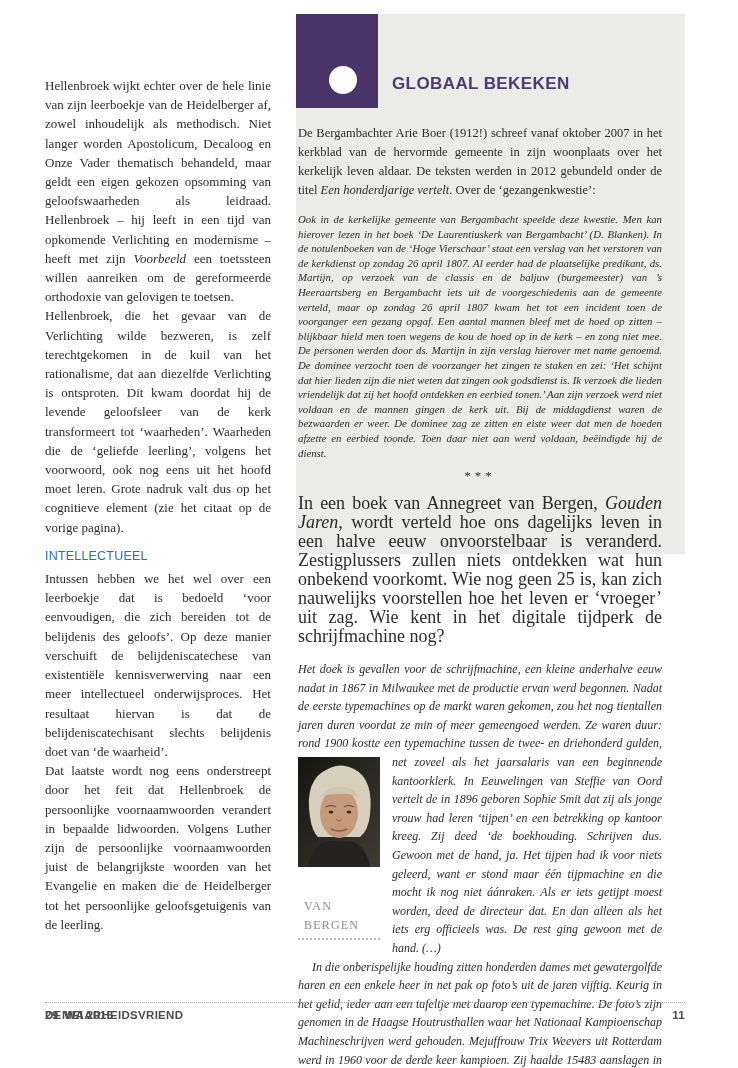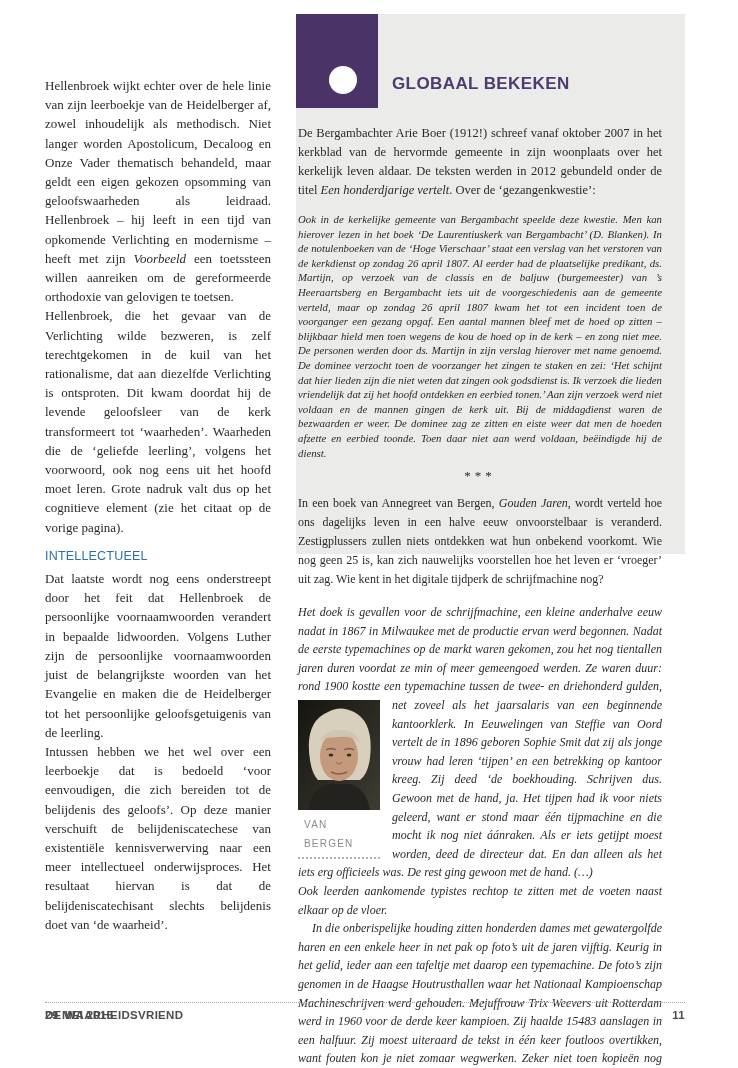--- a/index.html
+++ b/index.html
@@ -25,29 +25,29 @@
   .section-title{position:absolute;left:392px;top:74px;
                  font-family:"Liberation Sans", sans-serif;font-weight:bold;
                  font-size:17px;letter-spacing:.4px;}
 
   .article{position:absolute;left:298px;top:124px;width:364px;}
   .article p{margin:0;}
   .intro{font-size:12.5px;line-height:19px;text-align:justify;margin-bottom:12px !important;}
   .quote{font-style:italic;font-size:10.8px;line-height:14.6px;text-align:justify;
          margin-bottom:8px !important;}
   .sep{text-align:center;font-size:13px;letter-spacing:4px;margin:6px 0 10px 0 !important;}
-  .roman2{font-size:12px;line-height:19px;text-align:justify;margin-bottom:14px !important;}
+  .roman2{font-size:18px;line-height:19px;text-align:justify;margin-bottom:14px !important;}
   .story{font-style:italic;font-size:12px;line-height:18.6px;text-align:justify;}
   .story-indent{text-indent:14px;}
 
   
   .photo-float{float:left;width:82px;margin:4px 12px 2px 0;font-style:normal;}
   .photo-float svg{display:block;width:82px;height:110px;}
-  .photo-caption{display:block;font-family:Liberation Sans, sans-serif;font-size:10px;
-                 letter-spacing:1.2px;color:#8b8b8b;padding:6px 0 4px 6px;}
+  .photo-caption{display:block;font-family:Liberation Serif, serif;font-size:12px;
+                 letter-spacing:1.2px;color:#8b8b8b;padding:6px 0 4px 6px;margin-top:24px;}
   .caption-rule{display:block;border-bottom:2px dotted #b5b5b5;width:100%;height:0;}
 
   
   .footer-rule{position:absolute;left:45px;top:1002px;width:640px;height:0;
                border-top:1.6px dotted #a5a5a5;}
   .footer{position:absolute;left:45px;top:1009px;width:640px;
           font-family:"Liberation Sans", sans-serif;font-weight:bold;font-size:11.5px;
           letter-spacing:.3px;color:#4c4c4c;}
   .footer .f-left{position:absolute;left:0;top:0;}
   .footer .f-center{position:absolute;left:0;right:0;text-align:left;top:0;}
@@ -55,22 +55,22 @@
 </style>
 </head>
 <body>
 
 <div class="page">
 
   <div class="left-col">
     <p><span>Hellenbroek wijkt echter over de hele linie van zijn leerboekje van de Heidelberger af, zowel inhoudelijk als methodisch. Niet langer worden Apostolicum, Decaloog en Onze Vader thematisch behandeld, maar geldt een eigen gekozen opsomming van geloofswaarheden als leidraad. Hellenbroek – hij leeft in een tijd van opkomende Verlichting en modernisme – heeft met zijn </span><span class="it">Voorbeeld</span><span> een toetssteen willen aanreiken om de gereformeerde orthodoxie van gelovigen te toetsen.</span></p>
     <p>Hellenbroek, die het gevaar van de Verlichting wilde bezweren, is zelf terechtgekomen in de kuil van het rationalisme, dat aan diezelfde Verlichting is ontsproten. Dit kwam doordat hij de levende geloofsleer van de kerk transformeert tot ‘waarheden’. Waarheden die de ‘geliefde leerling’, volgens het voorwoord, ook nog eens uit het hoofd moet leren. Grote nadruk valt dus op het cognitieve element (zie het citaat op de vorige pagina).</p>
     <p class="heading-blue" style="color:#2d6fad;">INTELLECTUEEL</p>
+    <p>Intussen hebben we het wel over een leerboekje dat is bedoeld ‘voor eenvoudigen, die zich bereiden tot de belijdenis des geloofs’. Op deze manier verschuift de belijdeniscatechese van existentiële kennisverwerving naar een meer intellectueel onderwijsproces. Het resultaat hiervan is dat de belijdeniscatechisant slechts belijdenis doet van ‘de waarheid’.</p>
     <p>Dat laatste wordt nog eens onderstreept door het feit dat Hellenbroek de persoonlijke voornaamwoorden verandert in bepaalde lidwoorden. Volgens Luther zijn de persoonlijke voornaamwoorden juist de belangrijkste woorden van het Evangelie en maken die de Heidelberger tot het persoonlijke geloofsgetuigenis van de leerling.</p>
-    <p>Intussen hebben we het wel over een leerboekje dat is bedoeld ‘voor eenvoudigen, die zich bereiden tot de belijdenis des geloofs’. Op deze manier verschuift de belijdeniscatechese van existentiële kennisverwerving naar een meer intellectueel onderwijsproces. Het resultaat hiervan is dat de belijdeniscatechisant slechts belijdenis doet van ‘de waarheid’.</p>
 
   </div>
 
   <div class="gray-panel"></div>
 
   <div class="brand-square" style="background:#4a3467;">
     <div class="brand-circle"></div>
   </div>
   <div class="section-title" style="color:#4f3a72;">GLOBAAL BEKEKEN</div>
 
@@ -99,21 +99,20 @@
             <path d="M46 50 q5 -3 10 0" stroke="#7a5a43" stroke-width="1.4" fill="none"></path>
             <ellipse cx="33" cy="55" rx="2.4" ry="1.6" fill="#3c2e24"></ellipse>
             <ellipse cx="51" cy="55" rx="2.4" ry="1.6" fill="#3c2e24"></ellipse>
             <path d="M38 62 q3 4 6 0" stroke="#9a6f52" stroke-width="1.2" fill="none"></path>
             <path d="M33 72 q8 4 16 0" stroke="#8c5d45" stroke-width="1.6" fill="none"></path>
             <path d="M10 110 Q14 88 30 84 L52 84 Q68 88 72 110 Z" fill="#23221e"></path>
           </svg>
           <span class="photo-caption">VAN BERGEN</span>
           <span class="caption-rule"></span>
         </span><span>kantoorklerk. In Eeuwelingen van Steffie van Oord vertelt de in 1896 geboren Sophie Smit dat zij als jonge vrouw had leren ‘tijpen’ en een betrekking op kantoor kreeg. Zij deed ‘de boekhouding. Schrijven dus. Gewoon met de hand, ja. Het tijpen had ik voor niets geleerd, want er stond maar één tijpmachine en die mocht ik nog niet áánraken. Als er iets getijpt moest worden, deed de directeur dat. En dan alleen als het iets erg officieels was. De rest ging gewoon met de hand. (…)</span></p>
-    <p class="story">Ook leerden aankomende typistes rechtop te zitten met de voeten naast elkaar op de vloer.</p>
     <p class="story story-indent">In die onberispelijke houding zitten honderden dames met gewatergolfde haren en een enkele heer in net pak op foto’s uit de jaren vijftig. Keurig in het gelid, ieder aan een tafeltje met daarop een typemachine. De foto’s zijn genomen in de Haagse Houtrusthallen waar het Nationaal Kampioenschap Machineschrijven werd gehouden. Mejuffrouw Trix Weevers uit Rotterdam werd in 1960 voor de derde keer kampioen. Zij haalde 15483 aanslagen in een halfuur. Zij moest uiteraard de tekst in één keer foutloos overtikken, want fouten kon je niet zomaar wegwerken. Zeker niet toen kopieën nog werden gemaakt met carbonpapier, dat vanwege het wonder der vermenigvuldiging ook wel toverpapier werd genoemd. In de doorslagen bleef iedere fout, ook als hij verbeterd was, genadeloos zichtbaar.</p>
 
   </div>
 
   <div class="footer-rule"></div>
   <div class="footer">
     <span class="f-left">DE WAARHEIDSVRIEND</span>
     <span class="f-center">29 MEI 2015</span>
     <span class="f-right">11</span>
   </div>

